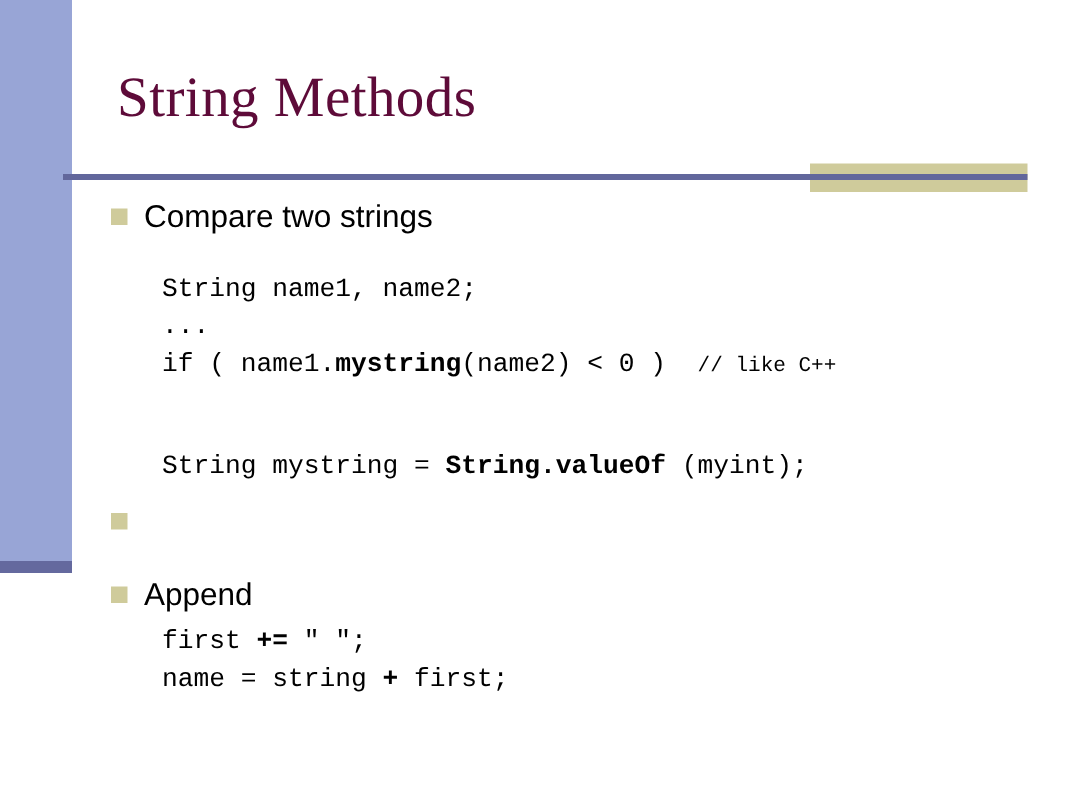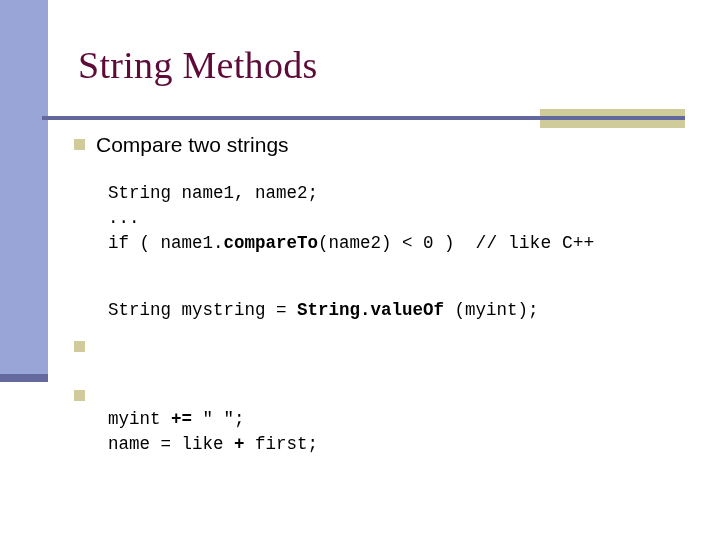--- a/index.html
+++ b/index.html
@@ -105,21 +105,21 @@
     font-family: "Liberation Mono", monospace;
     font-size: 17.5px;
     line-height: 25px;
     color: #000000;
     white-space: pre;
   }
   .code-line b {
     font-weight: bold;
   }
   .code-line .cmt {
-    font-size: 18px;
+    font-size: 14px;
   }
 
   .gap-sm { height: 10px; }
   .gap-md { height: 18px; }
   .gap-lg { height: 30px; }
 </style>
 </head>
 <body>
 
 <div class="slide">
@@ -133,34 +133,35 @@
   <div class="divider"></div>
 
   <div class="body" id="body-root">
       <div class="bullet-row">
         <span class="bullet-mark"></span>
         <span class="bullet-text">Compare two strings</span>
       </div>
       <div style="margin-top: 23px;">
         <div class="code-line"><span>String name1, name2;</span></div>
         <div class="code-line"><span>...</span></div>
-        <div class="code-line"><span>if ( name1.</span><b>compareTo</b><span>(name2) &lt; 0 )  </span><span class="cmt">// like C++</span></div>
+        <div class="code-line"><span>if ( name1.</span><b>mystring</b><span>(name2) &lt; 0 )  </span><span class="cmt">// like C++</span></div>
       </div>
       <div class="gap-md"></div>
       <div style="margin-top: 24px;">
         <div class="code-line"><span>String mystring = </span><b>String.valueOf</b><span> (myint);</span></div>
       </div>
       <div class="gap-sm"></div>
       <div class="bullet-row">
         <span class="bullet-mark"></span>
       </div>
       <div class="gap-lg"></div>
       <div class="bullet-row">
         <span class="bullet-mark"></span>
+        <span class="bullet-text">Append</span>
       </div>
       <div style="margin-top: 6px;">
-        <div class="code-line"><span>myint </span><b>+=</b><span> " ";</span></div>
-        <div class="code-line"><span>name = like </span><b>+</b><span> first;</span></div>
+        <div class="code-line"><span>first </span><b>+=</b><span> " ";</span></div>
+        <div class="code-line"><span>name = string </span><b>+</b><span> first;</span></div>
       </div>
       <div class="gap-md"></div>
     </div>
 
 </div>
 
 </body></html>

